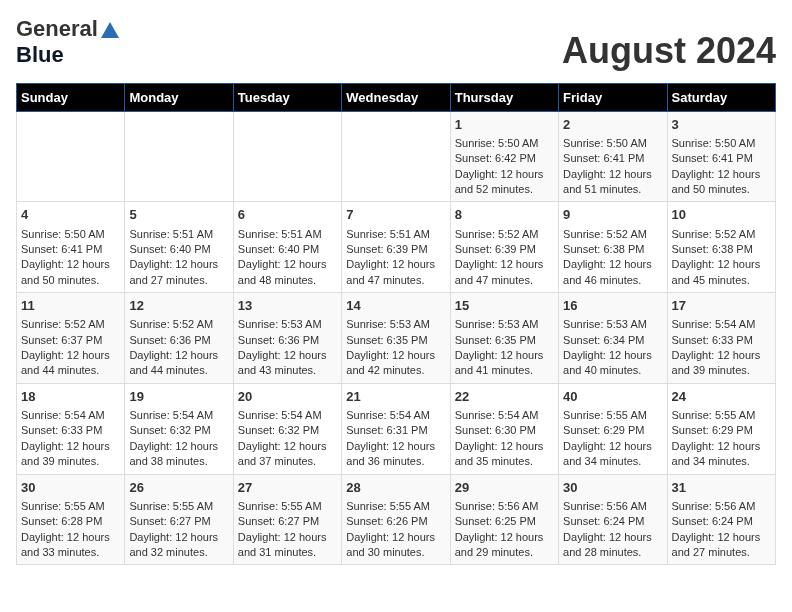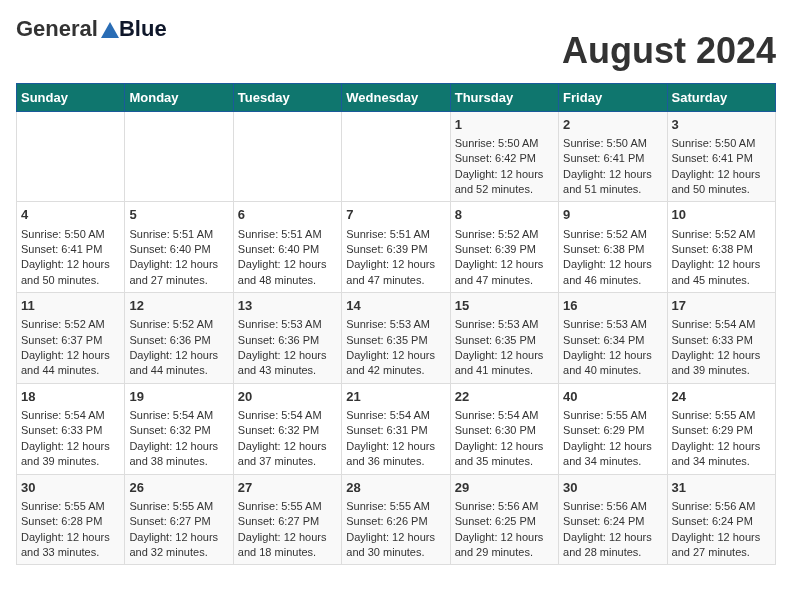--- a/index.html
+++ b/index.html
@@ -11,21 +11,21 @@
       padding: 16px;
     }
     .header {
       display: flex;
       justify-content: space-between;
       align-items: flex-start;
       margin-bottom: 12px;
     }
     .logo {
       display: flex;
-      flex-direction: row;
+      flex-direction: column;
       align-items: flex-start;
     }
     .logo-line {
       display: flex;
       align-items: center;
       gap: 2px;
     }
     .title-area {
       text-align: right;
     }
@@ -39,21 +39,21 @@
     .location-title {
       font-size: 16px;
       color: #555;
     }
     table {
       width: 100%;
       border-collapse: collapse;
       table-layout: fixed;
     }
     thead th {
-      background: #0f766e;
+      background: #000000;
       color: #fff;
       font-size: 13px;
       font-weight: bold;
       padding: 6px 4px;
       text-align: left;
       border: 1px solid #1a5a9a;
     }
     tbody tr {
       border-bottom: 1px solid #ccc;
     }
@@ -148,20 +148,20 @@
         <td><span class="day-num">19</span><span>Sunrise: 5:54 AM</span><br><span>Sunset: 6:32 PM</span><br><span>Daylight: 12 hours</span><br><span>and 38 minutes.</span></td>
         <td><span class="day-num">20</span><span>Sunrise: 5:54 AM</span><br><span>Sunset: 6:32 PM</span><br><span>Daylight: 12 hours</span><br><span>and 37 minutes.</span></td>
         <td><span class="day-num">21</span><span>Sunrise: 5:54 AM</span><br><span>Sunset: 6:31 PM</span><br><span>Daylight: 12 hours</span><br><span>and 36 minutes.</span></td>
         <td><span class="day-num">22</span><span>Sunrise: 5:54 AM</span><br><span>Sunset: 6:30 PM</span><br><span>Daylight: 12 hours</span><br><span>and 35 minutes.</span></td>
         <td><span class="day-num">40</span><span>Sunrise: 5:55 AM</span><br><span>Sunset: 6:29 PM</span><br><span>Daylight: 12 hours</span><br><span>and 34 minutes.</span></td>
         <td><span class="day-num">24</span><span>Sunrise: 5:55 AM</span><br><span>Sunset: 6:29 PM</span><br><span>Daylight: 12 hours</span><br><span>and 34 minutes.</span></td>
       </tr>
       <tr>
         <td><span class="day-num">30</span><span>Sunrise: 5:55 AM</span><br><span>Sunset: 6:28 PM</span><br><span>Daylight: 12 hours</span><br><span>and 33 minutes.</span></td>
         <td><span class="day-num">26</span><span>Sunrise: 5:55 AM</span><br><span>Sunset: 6:27 PM</span><br><span>Daylight: 12 hours</span><br><span>and 32 minutes.</span></td>
-        <td><span class="day-num">27</span><span>Sunrise: 5:55 AM</span><br><span>Sunset: 6:27 PM</span><br><span>Daylight: 12 hours</span><br><span>and 18 minutes.</span></td>
+        <td><span class="day-num">27</span><span>Sunrise: 5:55 AM</span><br><span>Sunset: 6:27 PM</span><br><span>Daylight: 12 hours</span><br><span>and 31 minutes.</span></td>
         <td><span class="day-num">28</span><span>Sunrise: 5:55 AM</span><br><span>Sunset: 6:26 PM</span><br><span>Daylight: 12 hours</span><br><span>and 30 minutes.</span></td>
         <td><span class="day-num">29</span><span>Sunrise: 5:56 AM</span><br><span>Sunset: 6:25 PM</span><br><span>Daylight: 12 hours</span><br><span>and 29 minutes.</span></td>
         <td><span class="day-num">30</span><span>Sunrise: 5:56 AM</span><br><span>Sunset: 6:24 PM</span><br><span>Daylight: 12 hours</span><br><span>and 28 minutes.</span></td>
         <td><span class="day-num">31</span><span>Sunrise: 5:56 AM</span><br><span>Sunset: 6:24 PM</span><br><span>Daylight: 12 hours</span><br><span>and 27 minutes.</span></td>
       </tr>
     </tbody>
 </table>
 
 </body></html>

